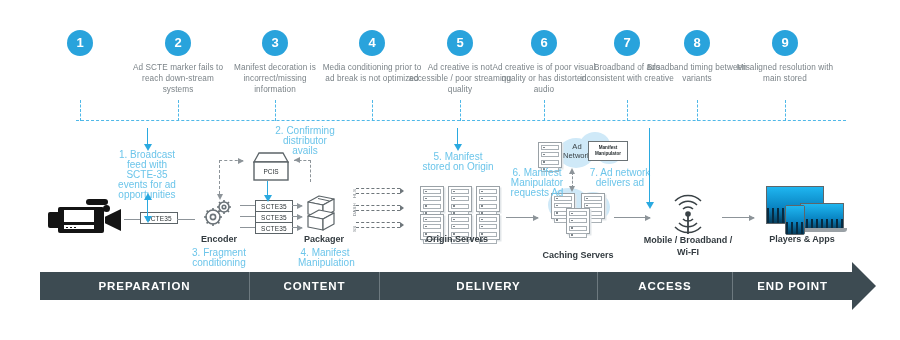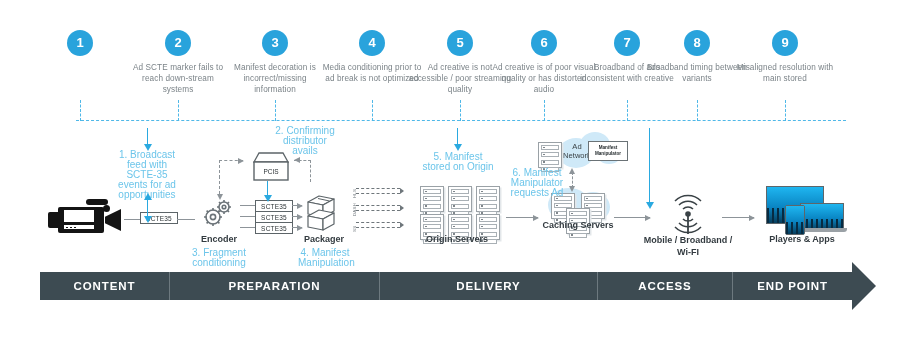--- a/index.html
+++ b/index.html
@@ -372,27 +372,28 @@
       <i></i>
       <i></i>
     </div>
   <div class="rack" style="left:566px;top:208px;">
       <i></i>
       <i></i>
       <i></i>
       <i></i>
     </div>
 
-  <div class="cap" style="left:532px;top:220px;width:92px;">Caching Servers</div>
+  <div class="cap" style="left:532px;top:250px;width:92px;">Caching Servers</div>
 
   <div class="abs" style="left:572px;top:172px;height:16px;width:0;border-left:1px dashed #8d9499;"></div>
   <div class="abs" style="left:568.5px;top:168px;width:0;height:0;border-left:3.5px solid transparent;border-right:3.5px solid transparent;border-bottom:6px solid #8d9499;"></div>
   <div class="abs" style="left:568.5px;top:186px;width:0;height:0;border-left:3.5px solid transparent;border-right:3.5px solid transparent;border-top:6px solid #8d9499;"></div>
 
   <div class="anno" style="left:508px;top:168px;width:58px;">6. Manifest Manipulator requests Ad</div>
+  <div class="anno" style="left:589px;top:168px;width:62px;">7. Ad network delivers ad</div>
 
   <div class="garrow" style="left:614px;top:217px;width:36px;"></div>
   <div class="drop" style="left:649px;top:128px;height:74px;"></div>
 
   <div>
     <svg width="48" height="42" style="position:absolute;left:664px;top:194px;">
       <g fill="none" stroke="#3a4246" stroke-width="1.5">
         <path d="M24 20 m-5,-5 a7,7 0 0 1 10,0"></path>
         <path d="M24 20 m-9,-9 a12.5,12.5 0 0 1 18,0"></path>
         <path d="M24 20 m-13,-13 a18,18 0 0 1 26,0"></path>
@@ -416,22 +417,22 @@
       </div>
     <div class="abs" style="left:795px;top:228px;width:52px;height:4px;background:#9aa1a6;border-radius:0 0 3px 3px;"></div>
     <div class="dev" style="left:785px;top:205px;width:18px;height:28px;border-radius:2px;">
         <div class="dev-sky"></div>
       </div>
   </div>
   <div class="cap" style="left:757px;top:234px;width:90px;">Players &amp; Apps</div>
   <div class="drop" style="left:790px;top:128px;height:48px;opacity:0;"></div>
 
   <div class="bar" id="stagebar">
+      <div class="seg" style="width: 210px;">PREPARATION</div>
       <div class="seg" style="width: 130px;">CONTENT</div>
-      <div class="seg" style="width: 210px;">PREPARATION</div>
       <div class="seg" style="width: 218px;">DELIVERY</div>
       <div class="seg" style="width: 135px;">ACCESS</div>
       <div class="seg" style="width: 119px;">END POINT</div>
     </div>
   <div class="bar-tip" id="bartip" style="left: 852px;"></div>
 
 <div class="stem" style="left: 80px; top: 100px; height: 21px;"></div>
     <div class="stem" style="left: 178px; top: 100px; height: 21px;"></div>
     <div class="stem" style="left: 275px; top: 100px; height: 21px;"></div>
     <div class="stem" style="left: 372px; top: 100px; height: 21px;"></div>

